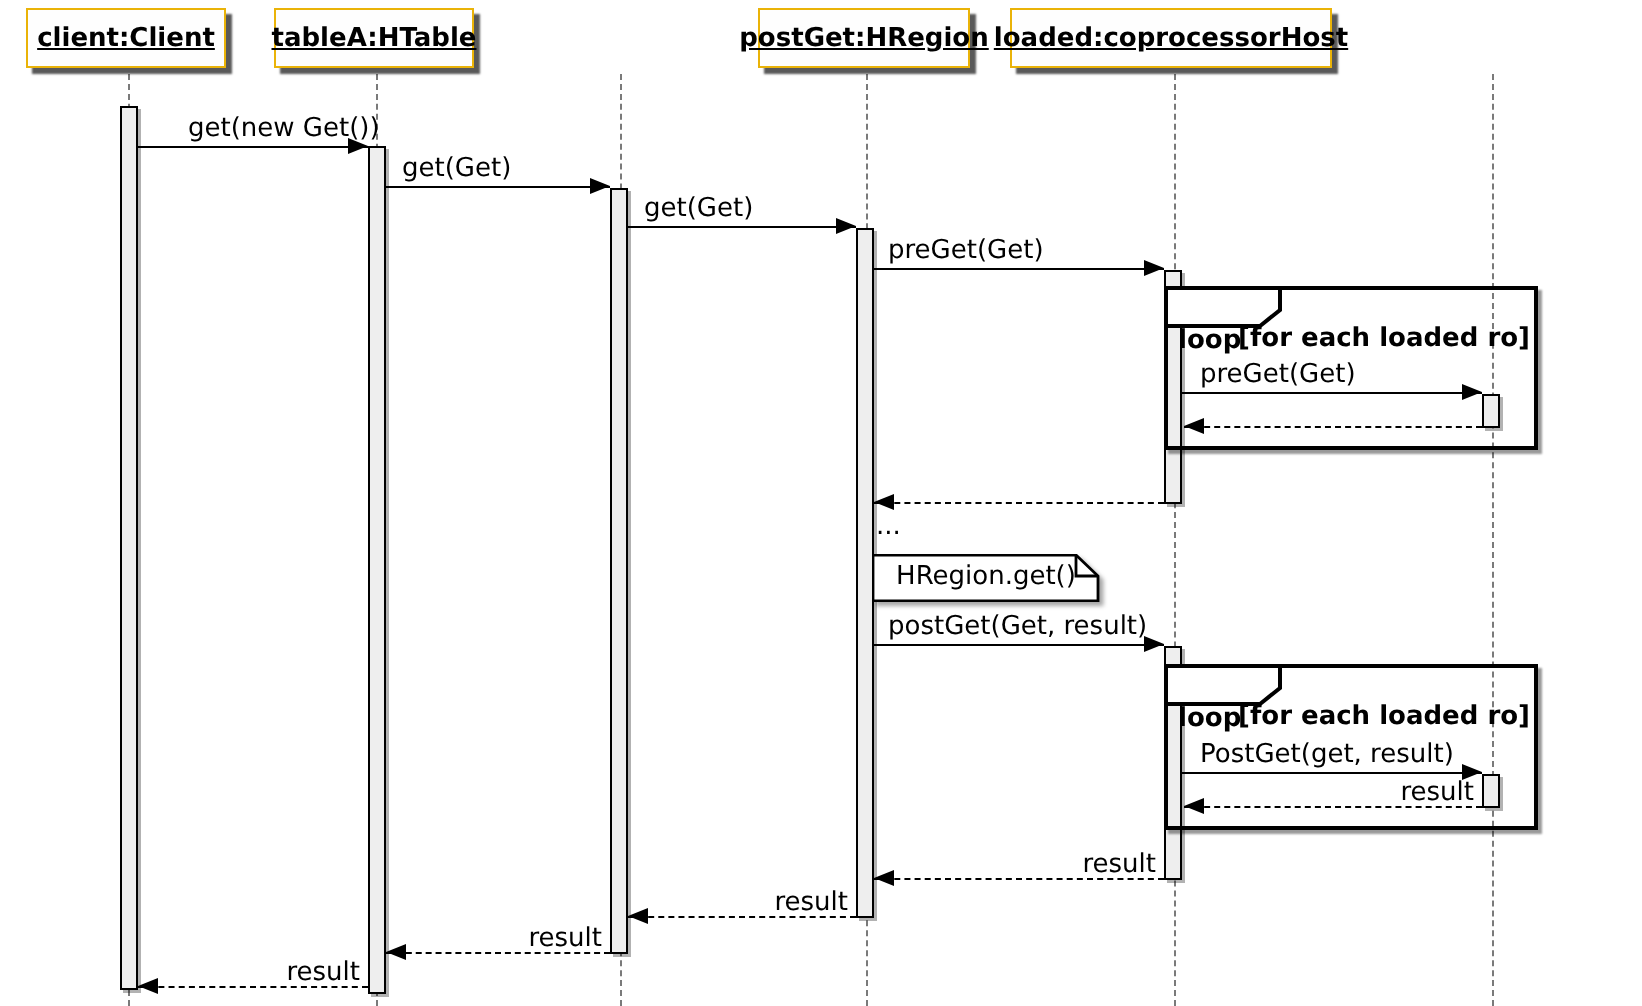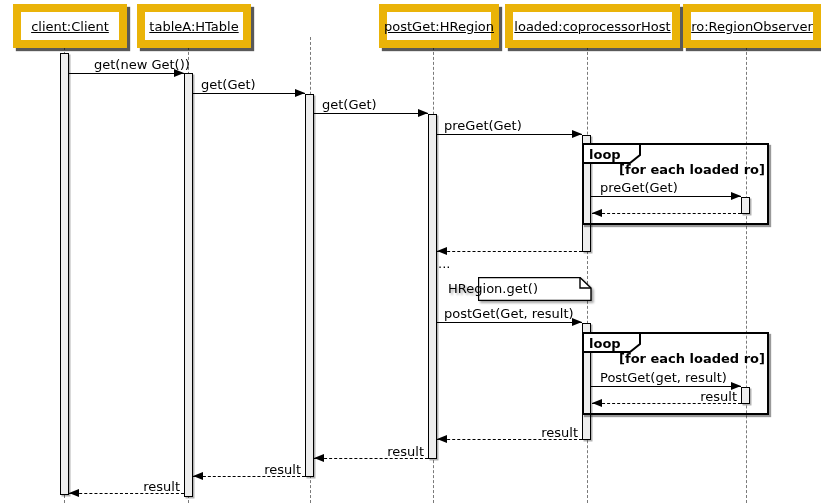--- a/index.html
+++ b/index.html
@@ -3,23 +3,24 @@
 <meta charset="utf-8">
 <style>
   html,body{margin:0;padding:0;background:#fff;}
   #canvas{
     position:relative;width:821px;height:503px;background:#ffffff;
     font-family:"DejaVu Sans","Liberation Sans",sans-serif;
     font-size:13px;color:#000;overflow:hidden;
   }
   .participant{
     position:absolute;top:4px;height:28px;background:#fefefe;
-    border:8px solid #eab308;box-shadow:3px 3px 1px rgba(0,0,0,0.65);
+    border:1px solid #eab308;box-shadow:3px 3px 1px rgba(0,0,0,0.65);
     display:flex;align-items:center;justify-content:center;
     z-index:5;
+    font-weight:bold;
   }
   .participant span{text-decoration:underline;white-space:nowrap;}
   .lifeline{
     position:absolute;top:37px;height:466px;width:0;
     border-left:1px dashed #7a7a7a;z-index:1;
   }
   .activation{
     position:absolute;width:7px;background:#eeeeee;border:1px solid #000;
     box-shadow:1.5px 1.5px 0 rgba(0,0,0,0.3);z-index:4;
   }
@@ -30,27 +31,27 @@
   .head.right{right:0;border-left:10px solid #000;border-top:4px solid transparent;border-bottom:4px solid transparent;}
   .head.left{left:0;border-right:10px solid #000;border-top:4px solid transparent;border-bottom:4px solid transparent;}
   .mlabel{position:absolute;white-space:nowrap;z-index:9;line-height:15px;}
   .mlabel.r{text-align:right;}
   .loop-frame{
     position:absolute;border:2px solid #000;background:transparent;
     box-shadow:2px 2px 1px rgba(0,0,0,0.4);z-index:6;
   }
   .loop-pentagon{position:absolute;left:-2px;top:-2px;z-index:7;}
   .loop-op{
-    position:absolute;left:5px;top:0;width:48px;height:19px;line-height:19px;
+    position:absolute;left:5px;top:16px;width:48px;height:19px;line-height:19px;
     font-weight:bold;z-index:8;
   }
   .guard{
     position:absolute;right:2px;top:17px;font-weight:bold;white-space:nowrap;z-index:7;
   }
-  .note{position:absolute;z-index:9;filter:drop-shadow(2px 2px 1px rgba(0,0,0,0.35));padding-left:42px;}
+  .note{position:absolute;z-index:9;filter:drop-shadow(2px 2px 1px rgba(0,0,0,0.35));}
   .note-text{
     position:absolute;left:0;top:2px;width:114px;text-align:center;
     line-height:19px;z-index:10;
   }
   .ellipsis{position:absolute;z-index:9;line-height:13px;}
 </style>
 </head>
 <body>
 
 <div id="canvas">
@@ -66,23 +67,20 @@
     <span>client:Client</span>
   </div>
   <div class="participant" style="left:137px;width:98px">
     <span>tableA:HTable</span>
   </div>
   <div class="participant" style="left:379px;width:104px">
     <span>postGet:HRegion</span>
   </div>
   <div class="participant" style="left:505px;width:159px">
     <span>loaded:coprocessorHost</span>
-  </div>
-  <div class="participant" style="left:683px;width:122px">
-    <span>ro:RegionObserver</span>
   </div>
 
   <div class="activation" style="left:60px;top:53px;height:440px"></div>
   <div class="activation" style="left:184px;top:73px;height:422px"></div>
   <div class="activation" style="left:305px;top:94px;height:381px"></div>
   <div class="activation" style="left:428px;top:114px;height:343px"></div>
   <div class="activation" style="left:582px;top:135px;height:115px"></div>
   <div class="activation" style="left:582px;top:323px;height:115px"></div>
 
   <div class="loop-frame" style="left:582px;top:143px;width:183px;height:78px">

